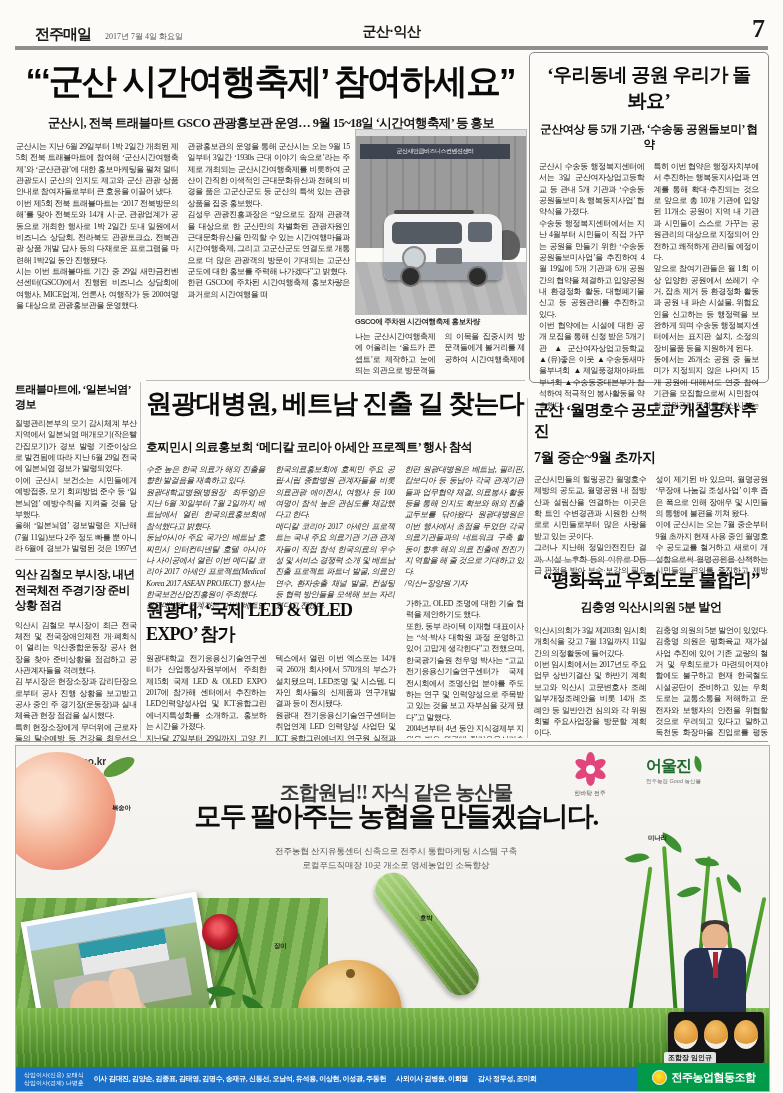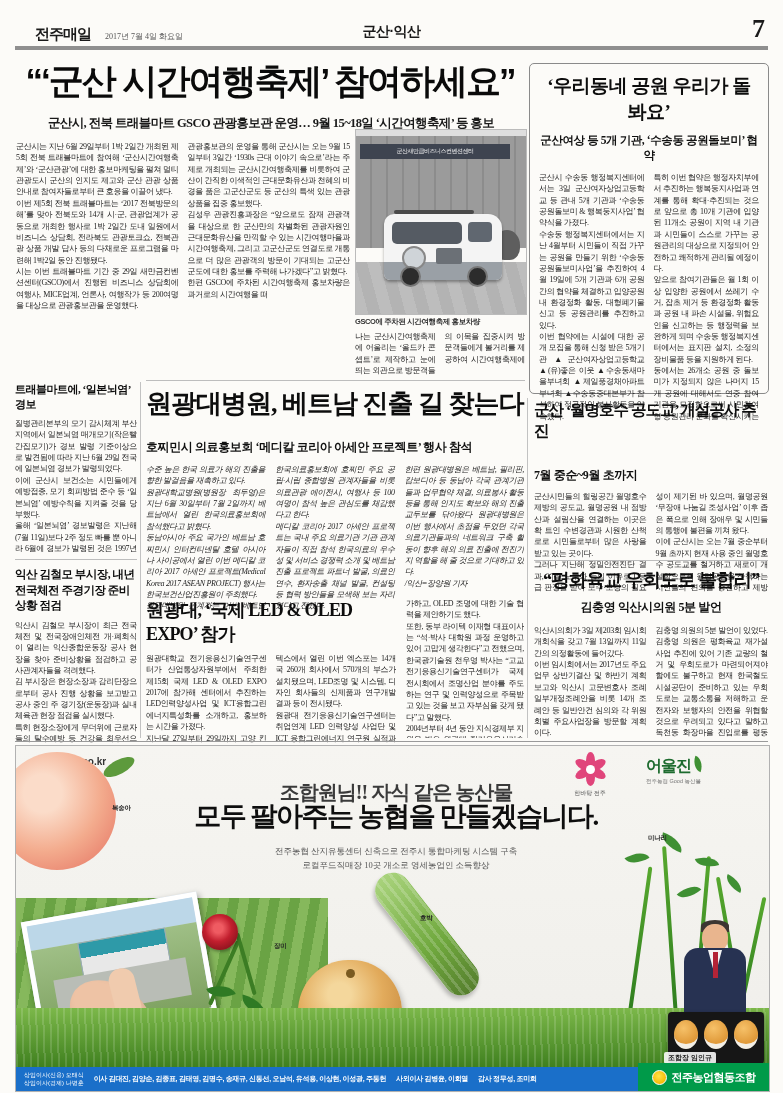--- a/index.html
+++ b/index.html
@@ -122,21 +122,21 @@
       <div class="van-skirt"></div>
       <div class="van-emblem"></div>
       <div class="van-plate"></div>
       <div class="wheel" style="left:16px;"></div>
       <div class="wheel" style="right:14px;"></div>
     </div>
   </div>
   <div class="abs sans" style="left:355px;top:317px;width:170px;font-size:7.5px;font-weight:bold;color:#333;letter-spacing:-0.4px;">GSCO에 주차된 시간여행축제 홍보차량</div>
   <div class="abs jbody col2" style="left:355px;top:331px;width:170px;height:48px;">나는 군산시간여행축제에 어울리는 ‘올드카 콘셉트’로 제작하고 눈에 띄는 외관으로 방문객들의 이목을 집중시켜 방문객들에게 볼거리를 제공하여 시간여행축제에 대한 기대감을 높였다.   /군산=정 현 기자</div>
 
-  <div class="abs parkbox" style="left:529px;top:63px;width:240px;height:331px;padding:9px 9px;box-sizing:border-box;">
+  <div class="abs parkbox" style="left:529px;top:52px;width:240px;height:331px;padding:9px 9px;box-sizing:border-box;">
     <div class="art-title" style="font-size:19px;text-align:center;">‘우리동네 공원 우리가 돌봐요’</div>
     <div class="art-sub" style="font-size:11.5px;text-align:center;margin-top:8px;">군산여상 등 5개 기관, ‘수송동 공원돌보미’ 협약</div>
     <div class="jbody col2" style="margin-top:9px;height:252px;">군산시 수송동 행정복지센터에서는 3일 군산여자상업고등학교 등 관내 5개 기관과 ‘수송동 공원돌보미 &amp; 행복둥지사업’ 협약식을 가졌다.
 수송동 행정복지센터에서는 지난 4월부터 시민들이 직접 가꾸는 공원을 만들기 위한 ‘수송동 공원돌보미사업’을 추진하여 4월 19일에 5개 기관과 6개 공원간의 협약을 체결하고 입양공원내 환경정화 활동, 대형폐기물 신고 등 공원관리를 추진하고 있다.
 이번 협약에는 시설에 대한 공개 모집을 통해 신청 받은 5개기관 ▲군산여자상업고등학교 ▲(유)좋은 이웃 ▲수송동새마을부녀회 ▲제일풍경채아파트부녀회 ▲수송동중대본부가 참석하여 적극적인 봉사활동을 약속했다.
 특히 이번 협약은 행정자치부에서 추진하는 행복둥지사업과 연계를 통해 확대·추진되는 것으로 앞으로 총 10개 기관에 입양된 11개소 공원이 지역 내 기관과 시민들이 스스로 가꾸는 공원관리의 대상으로 지정되어 안전하고 쾌적하게 관리될 예정이다.
 앞으로 참여기관들은 월 1회 이상 입양한 공원에서 쓰레기 수거, 잡초 제거 등 환경정화 활동과 공원 내 파손 시설물, 위험요인을 신고하는 등 행정력을 보완하게 되며 수송동 행정복지센터에서는 표지판 설치, 소정의 장비물품 등을 지원하게 된다.
 동에서는 26개소 공원 중 돌보미가 지정되지 않은 나머지 15개 공원에 대해서도 연중 참여기관을 모집함으로써 시민참여형 공원관리 문화를 확산시키는 데 주력한다는 방침이다.
 전종신 수송동장은 “공원을 시민들이 함께 가꾸고 즐기는 공간으로 만들어 나가겠다”고 말했다.
 /군산=정 현 기자</div>
@@ -178,21 +178,21 @@
 원광대 전기응용신기술연구센터는 취업연계 LED 인력양성 사업단 및 ICT 융합그린에너지 연구원 실적과 역할을 소개하고, 원광대 2022 비전의 핵심사업인 창의와 융합으로 지역과 함께 미래를 선도하는 4대 핵심역량 특성화를 알리는 기회를 마련했다.
 원광대 부스를 방문한 일본 LED 광원보급개발기구 고바야시 이사장은 LED 조명만이 아닌 융합기술 거점화하는 원광대의 활동에 대해 높이 평</div>
     </div>
     <div class="jbody" style="width:118px;height:140px;">가하고, OLED 조명에 대한 기술 협력을 제안하기도 했다.
 또한, 동부 라이텍 이재형 대표이사는 “석·박사 대학원 과정 운영하고 있어 고맙게 생각한다”고 전했으며, 한국광기술원 천우영 박사는 “고교 전기응용신기술연구센터가 국제 전시회에서 조명산업 분야를 주도하는 연구 및 인력양성으로 주목받고 있는 것을 보고 자부심을 갖게 됐다”고 말했다.
 2004년부터 4년 동안 지식경제부 지원을 받은 원광대 전기응용신기술연구센터는 에너지 절약형 조명설계 인력양성을 위한 석·박사 과정 대학원 운영을 통해 지역 특성화 및 거점화를 도모하고 있다.  /익산=장양원 기자</div>
   </div>
 
   <div class="abs" style="left:534px;top:400px;width:234px;">
     <div class="art-title" style="font-size:15.5px;letter-spacing:-1px;">군산 ‘월명호수 공도교’ 개설공사 추진</div>
-    <div class="art-sub" style="font-size:12px;margin-top:25px;">7월 중순~9월 초까지</div>
+    <div class="art-sub" style="font-size:14px;margin-top:7px;">7월 중순~9월 초까지</div>
     <div class="jbody col2" style="margin-top:7px;height:108px;">군산시민들의 힐링공간 월명호수 제방의 공도교, 월명공원 내 점방산과 설림산을 연결하는 이곳은 확 트인 수변경관과 시원한 산책로로 시민들로부터 많은 사랑을 받고 있는 곳이다.
 그러나 지난해 정밀안전진단 결과, 시설 노후화 등의 이유로 D등급 판정을 받아 보수·보강의 필요성이 제기된 바 있으며, 월명공원 ‘무장애 나눔길 조성사업’ 이후 좁은 폭으로 인해 장애우 및 시민들의 통행에 불편을 끼쳐 왔다.
 이에 군산시는 오는 7월 중순부터 9월 초까지 현재 사용 중인 월명호수 공도교를 철거하고 새로이 개설함으로써 월명공원을 산책하는 시민들의 편의를 증진하고 제방시설물의 안전성 확보로 재해·재난을 미연에 방지할 계획이라고 밝혔다.
 특히 이번 사업을 통해 공도교를 자연과 어우러지는 친환경적 경관으로 조성하기로 하여 기대감을 높이고 있다.   /군산=정 현 기자</div>
   </div>
   <div class="abs rule-thin" style="left:534px;top:560px;width:234px;height:1px;"></div>
 
   <div class="abs" style="left:534px;top:567px;width:234px;">
     <div class="art-title" style="font-size:18.5px;text-align:center;letter-spacing:-1px;">“평화육교 우회도로 불합리”</div>
     <div class="art-sub" style="font-size:12px;text-align:center;margin-top:7px;">김충영 익산시의원 5분 발언</div>

